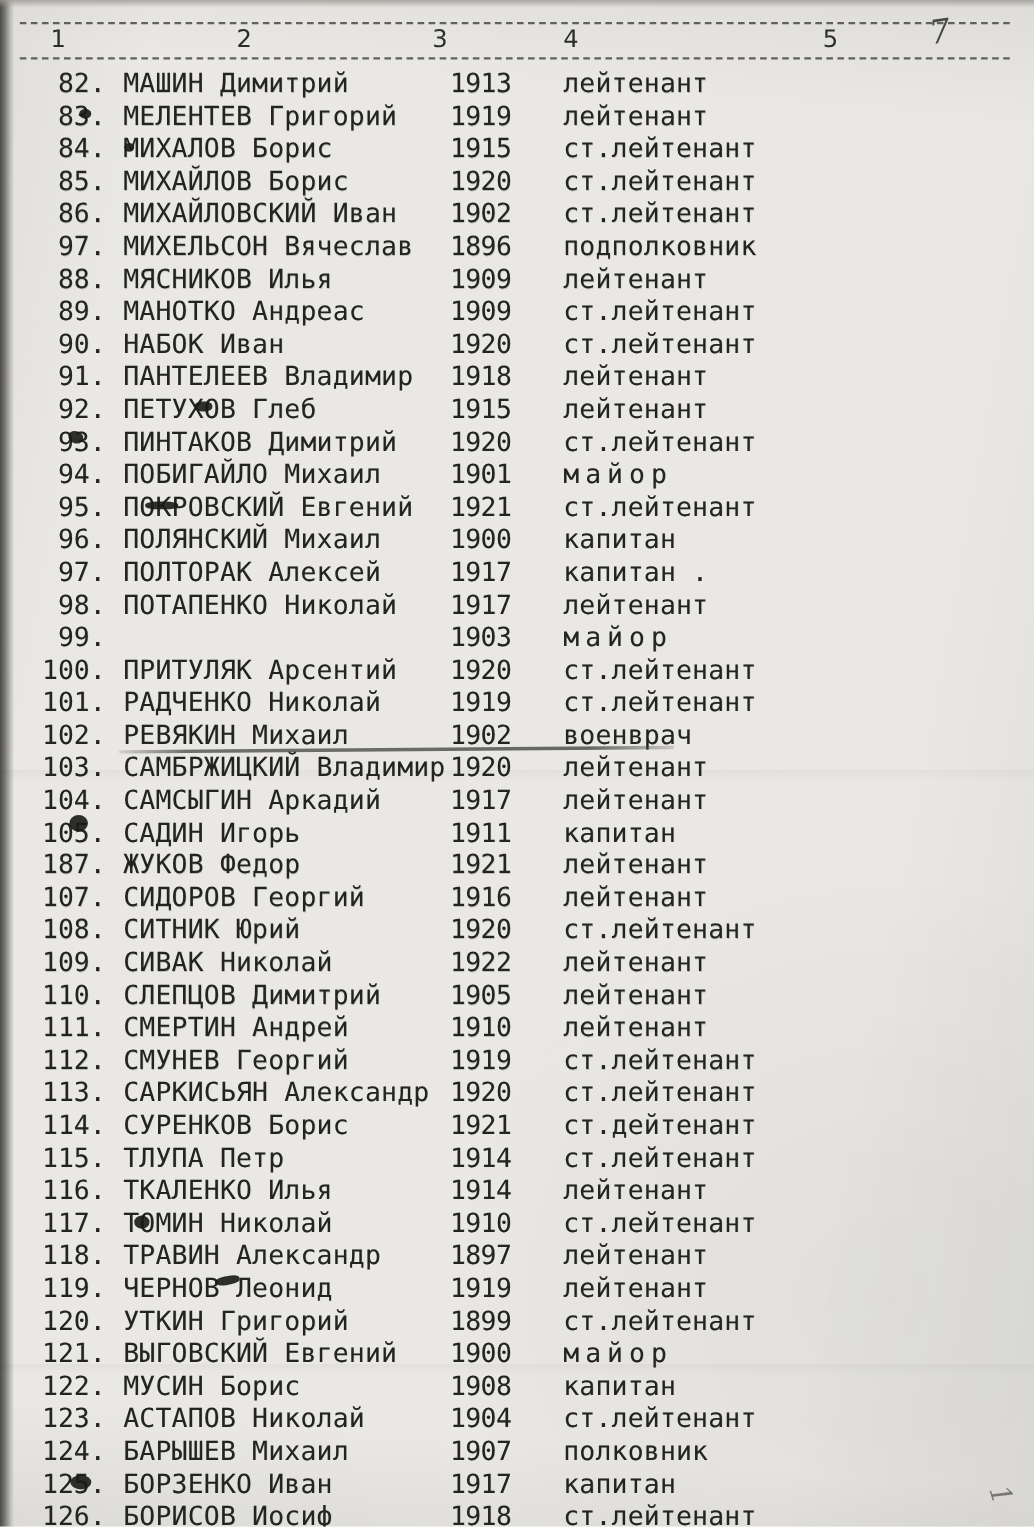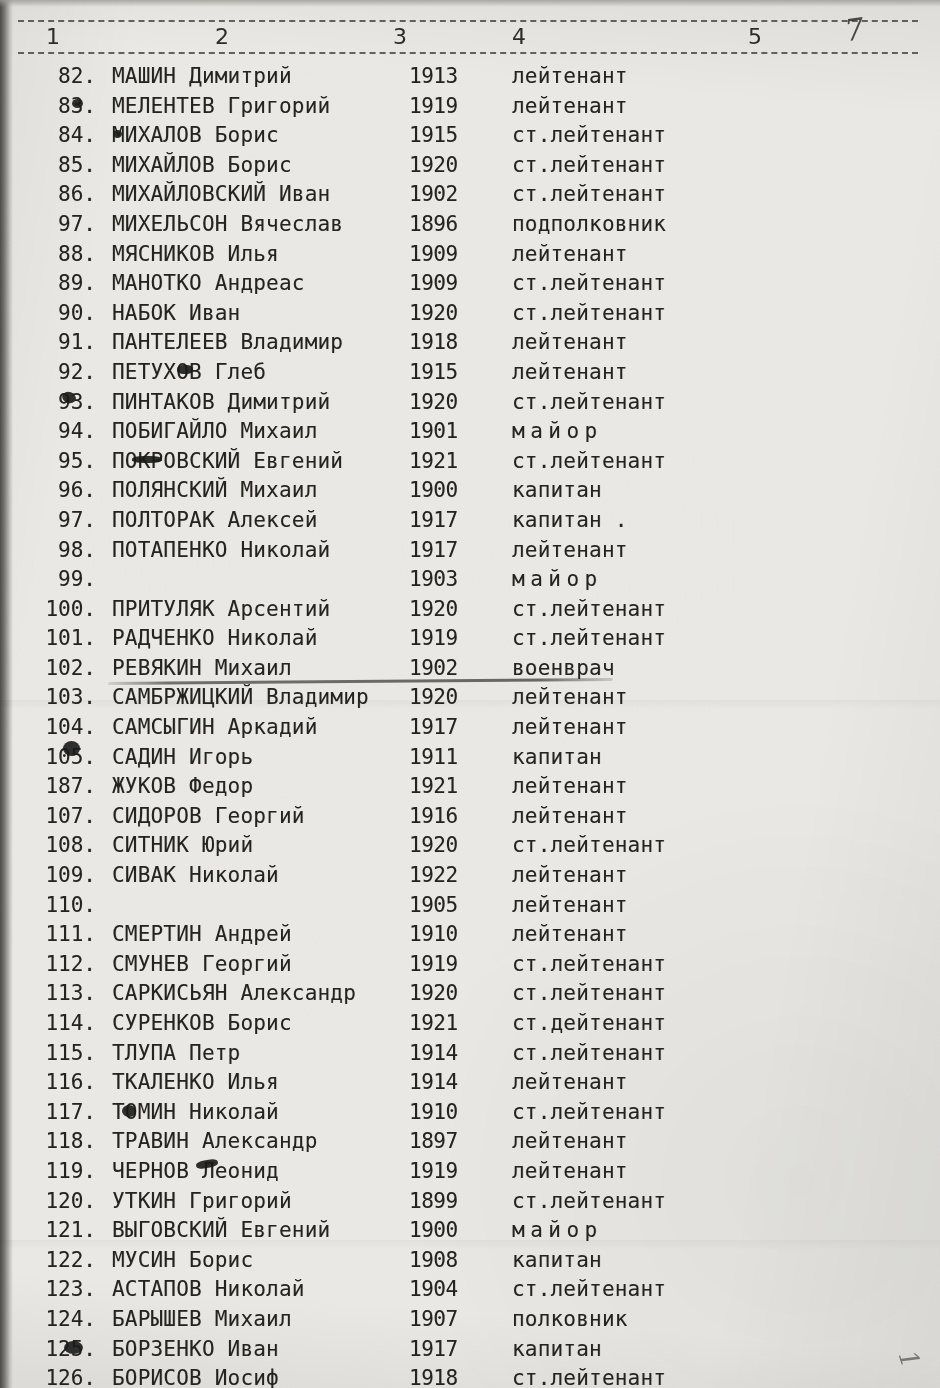--- a/index.html
+++ b/index.html
@@ -115,21 +115,21 @@
   .entries {
     position: absolute;
     left: 0;
     top: 62px;
     width: 940px;
   }
   .row {
     position: relative;
     height: 29.6px;
     color: #24241f;
-    font-size: 21px;
+    font-size: 24px;
     line-height: 29.6px;
     white-space: nowrap;
   }
   .row .num {
     position: absolute;
     left: 20px;
     width: 76px;
     text-align: right;
     letter-spacing: 0px;
   }
@@ -375,20 +375,21 @@
         <span class="rank">ст.лейтенант</span>
       </div>
       <div class="row">
         <span class="num">109.</span>
         <span class="name">СИВАК Николай</span>
         <span class="year">1922</span>
         <span class="rank">лейтенант</span>
       </div>
       <div class="row">
         <span class="num">110.</span>
+        <span class="name">СЛЕПЦОВ Димитрий</span>
         <span class="year">1905</span>
         <span class="rank">лейтенант</span>
       </div>
       <div class="row">
         <span class="num">111.</span>
         <span class="name">СМЕРТИН Андрей</span>
         <span class="year">1910</span>
         <span class="rank">лейтенант</span>
       </div>
       <div class="row">

